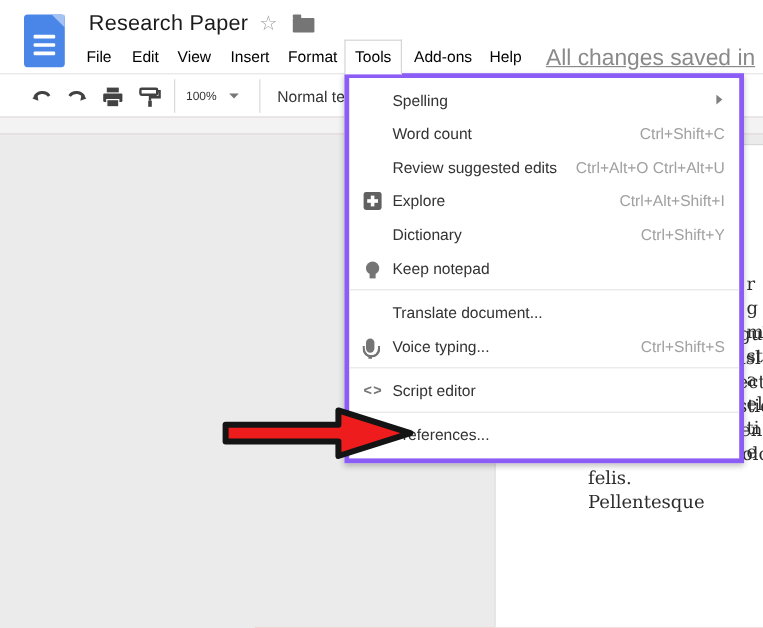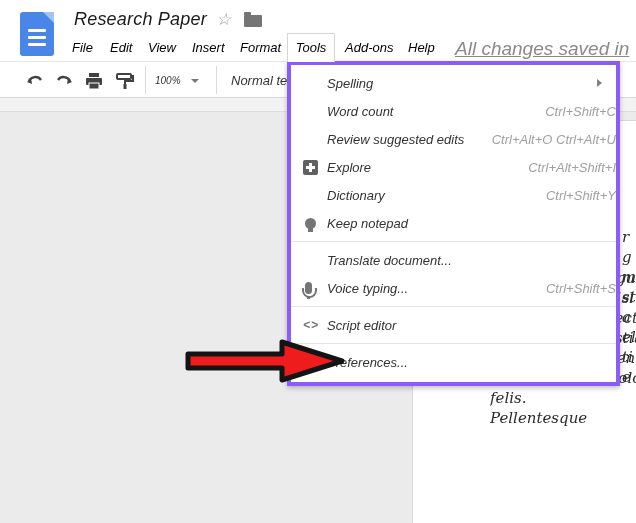--- a/index.html
+++ b/index.html
@@ -1,18 +1,18 @@
 <!DOCTYPE html>
 <html><head>
 <meta charset="utf-8">
 <style>
   * { margin:0; padding:0; box-sizing:border-box; }
   html,body { width:636px; height:523px; }
   body { font-family:"Liberation Sans", sans-serif; background:#fff; }
-  .app { position:relative; width:636px; height:523px; overflow:hidden; background:#fca5a5;font-style:italic; }
+  .app { position:relative; width:636px; height:523px; overflow:hidden; background:#fca5a5; }
 
   
   .header { position:absolute; left:0; top:0; width:636px; height:61px; background:#fff; }
   .docs-logo { position:absolute; left:20px; top:12px; width:34px; height:44px;
                background:#4a86e8; border-radius:3px; }
   .docs-logo .fold { position:absolute; right:0; top:0; width:0; height:0;
                border-top:11px solid #a4c2f4; border-left:11px solid transparent; border-bottom-left-radius:2px; }
   .docs-logo .bar { position:absolute; left:8px; width:18px; height:3px; background:#fff; border-radius:1px; }
   .doc-title { position:absolute; left:74px; top:9px; font-size:18px; color:#1b1b1b; letter-spacing:.2px; }
   .star-ic { position:absolute; left:216px; top:10px; font-size:17px; color:#9e9e9e; line-height:20px; }
@@ -50,21 +50,21 @@
   .doc-line { height:20px; line-height:20px; white-space:nowrap; overflow:hidden; }
   .edge-frag { position:absolute; left:622px; width:14px; height:20px; line-height:20px;
                font-family:"DejaVu Serif", serif; font-size:15px; color:#2b2b2b; overflow:hidden; }
 
   
   .menu { position:absolute; left:287px; top:61px; width:333px; background:#fff; z-index:25;
           border:4px solid #8b5cf6; box-shadow:0 2px 5px rgba(0,0,0,.25); padding:4px 0 6px 0; }
   .mi { display:flex; align-items:center; height:28px; cursor:pointer; }
   .mi .ic { width:24px; margin-left:12px; display:flex; align-items:center; justify-content:flex-start; }
   .mi .lbl { flex:1; font-size:13px; color:#333; }
-  .mi .sc { font-size:13px; color:#a0a0a0; white-space:nowrap; }
+  .mi .sc { font-size:13px; color:#a0a0a0; padding-right:12px; white-space:nowrap; }
   .mi .sub { width:0; height:0; border-top:4px solid transparent; border-bottom:4px solid transparent;
              border-left:5px solid #808080; margin-right:14px; }
   .msep { height:1px; background:#e5e5e5; margin:4px 0; }
 
   
   .explore-ic { position:relative; width:15px; height:15px; background:#616161; border-radius:2px; }
   .explore-ic:before { content:""; position:absolute; left:6px; top:3px; width:3px; height:9px; background:#fff; }
   .explore-ic:after  { content:""; position:absolute; left:3px; top:6px; width:9px; height:3px; background:#fff; }
   .bulb-ic { position:relative; width:11px; height:11px; border-radius:50%; background:#757575; margin-left:2px; }
   .bulb-ic:after { content:""; position:absolute; left:3px; top:10px; width:5px; height:4px; background:#757575; }

